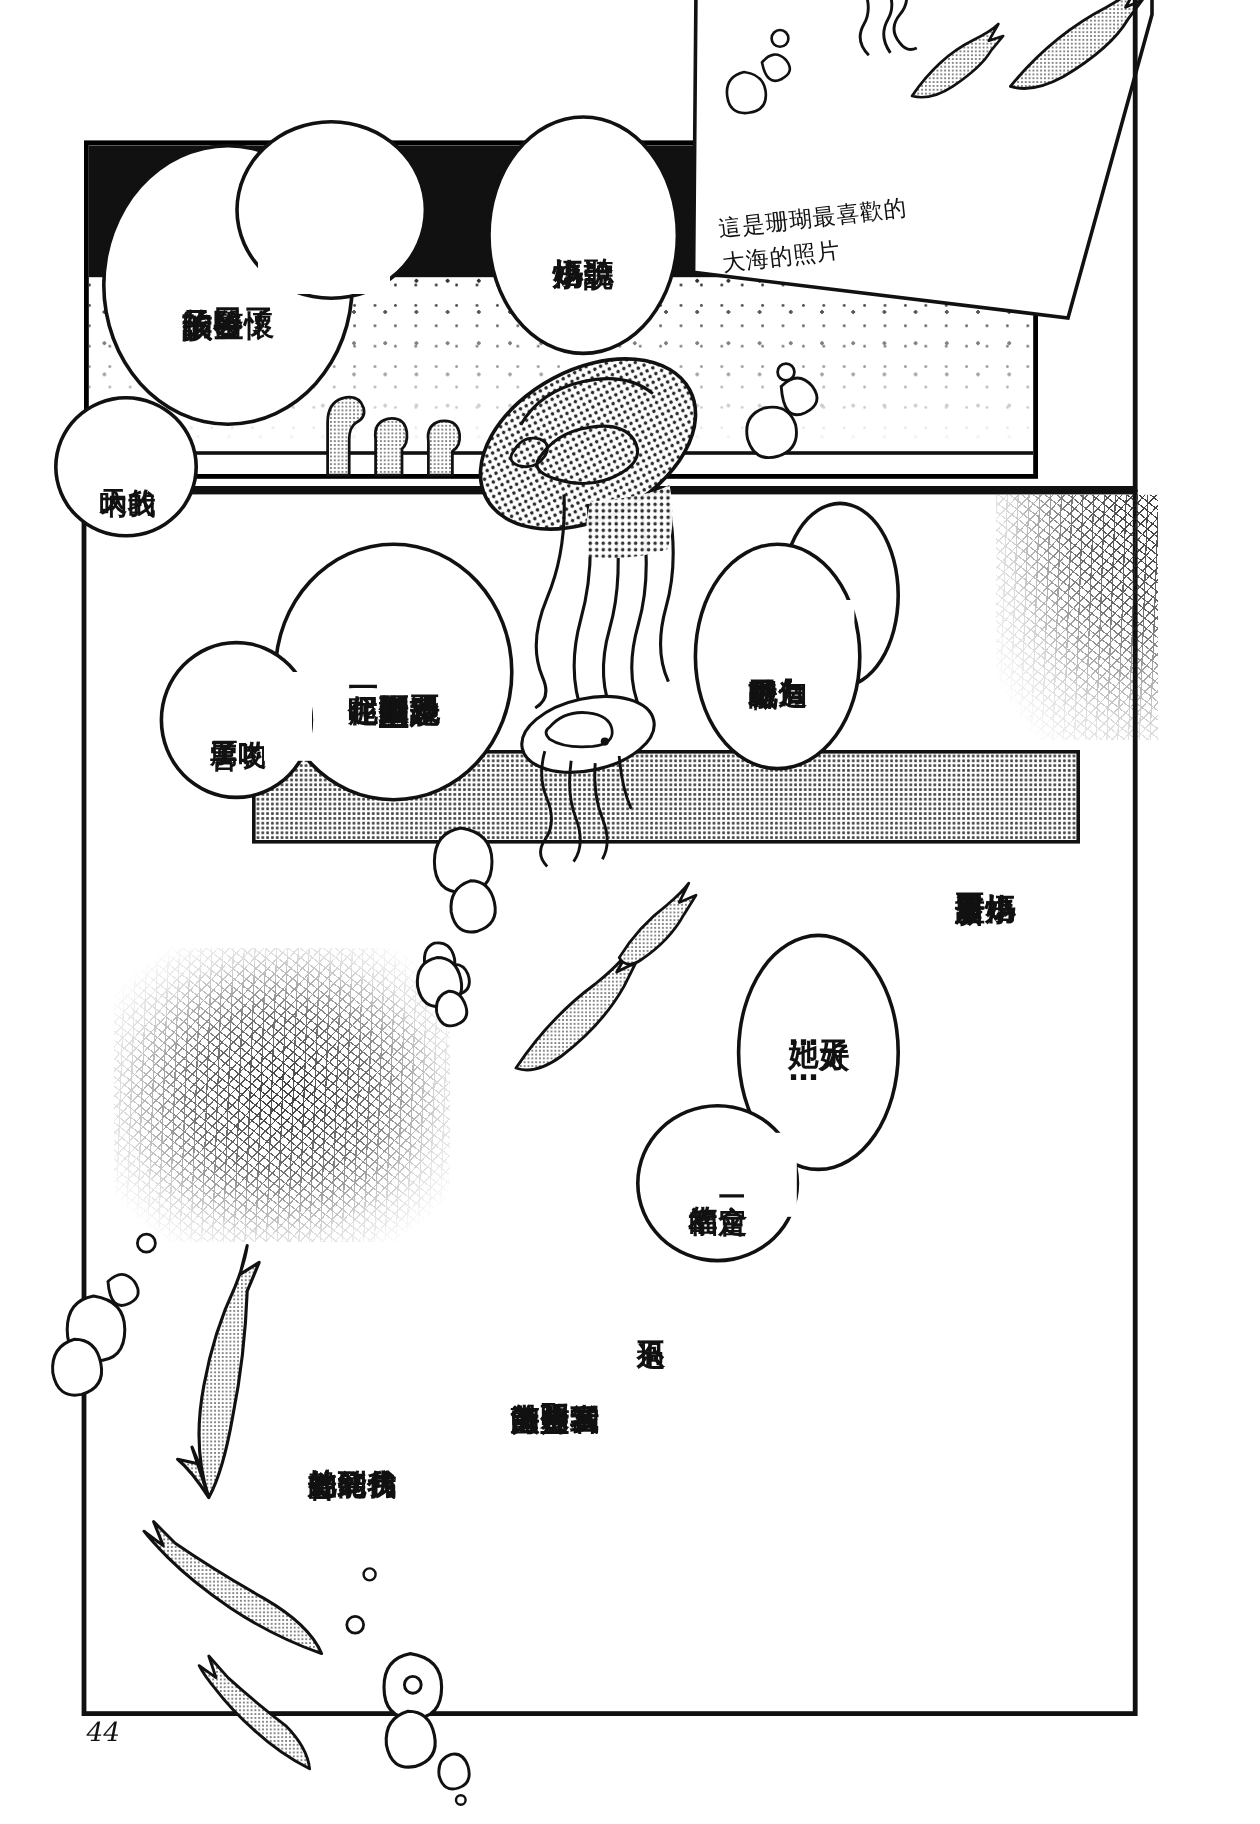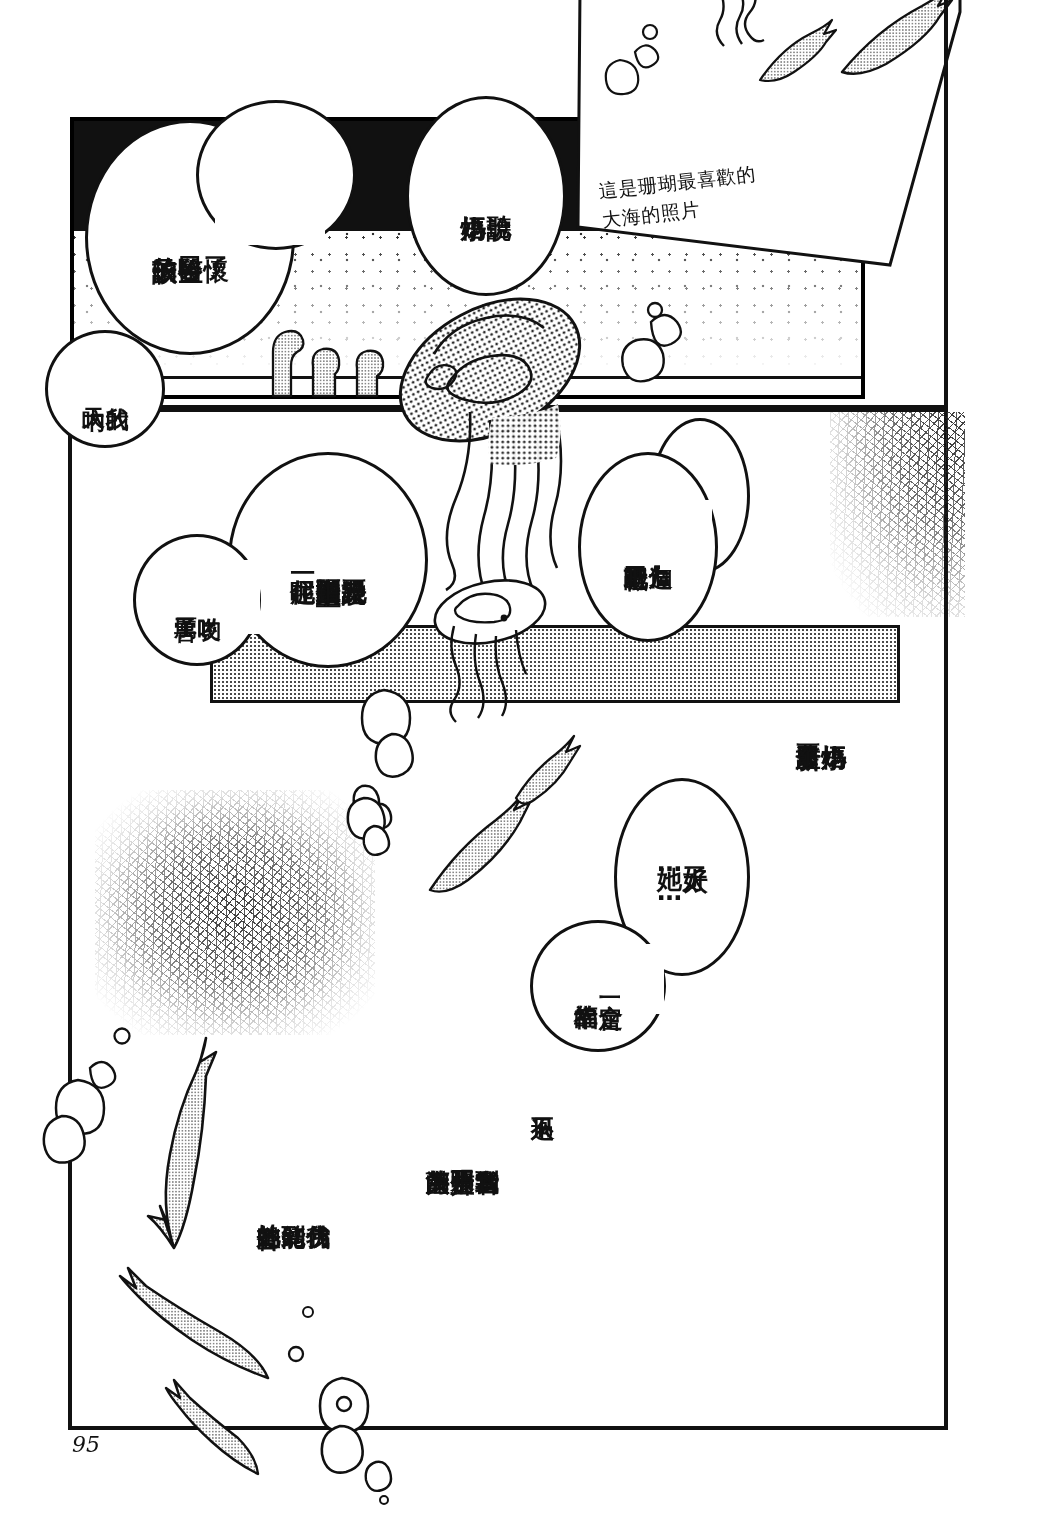--- a/index.html
+++ b/index.html
@@ -340,15 +340,15 @@
 那張明信片上
 湛藍的大海</div>
   </div>
 
   <div class="narr" style="left:256px;top:1205px;">
     <div class="vtext" style="font-size:24px;">我仿佛
 能聽到
 她的聲音</div>
   </div>
 
-  <div id="pageno">95</div>
+  <div id="pageno">44</div>
 
 </div>
 
 </body></html>

